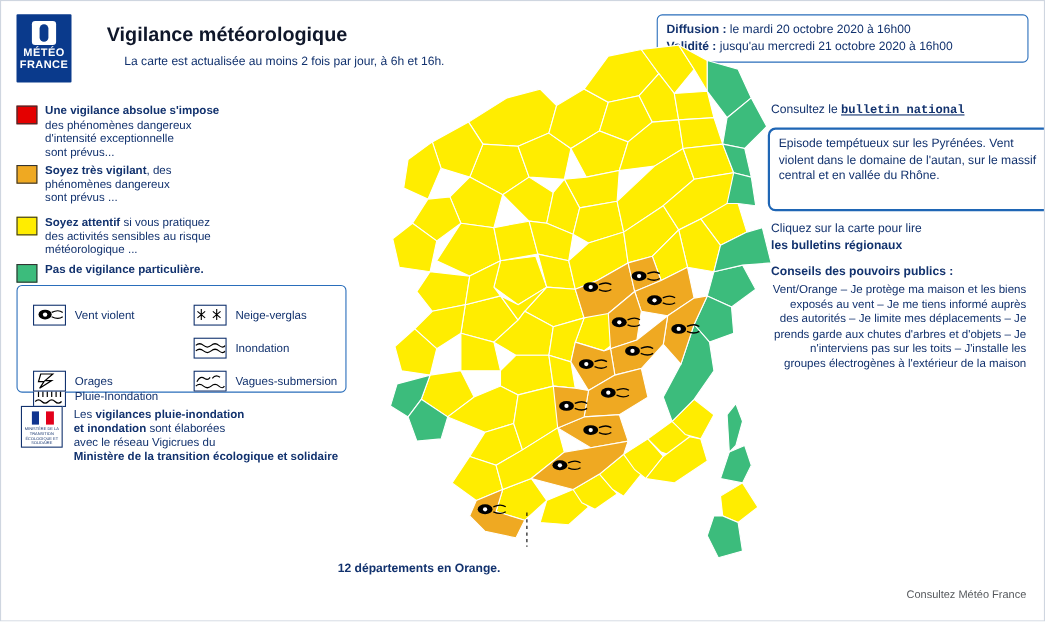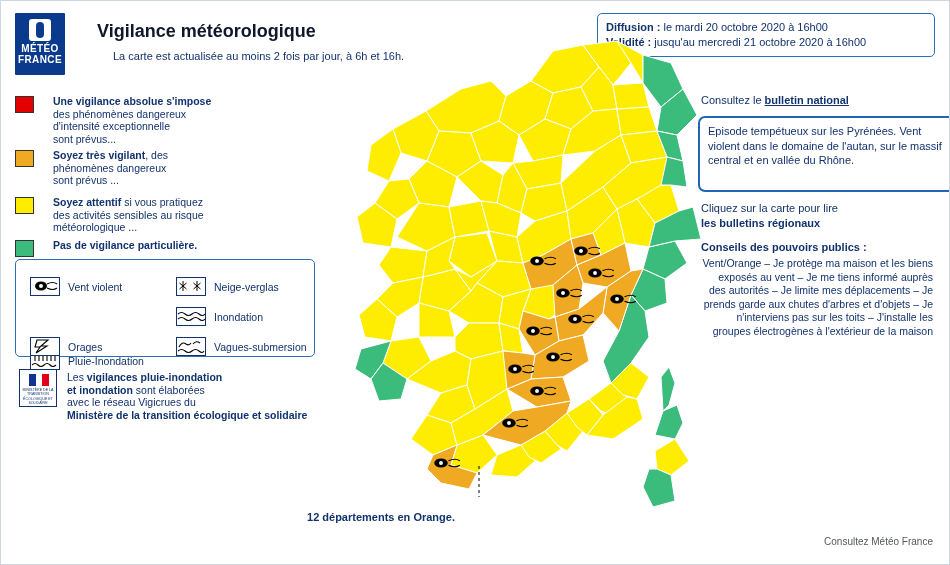--- a/index.html
+++ b/index.html
@@ -100,21 +100,21 @@
     width: 230px;
   }
   .lv .sw {
     position: absolute;
     left: 0;
     top: 1px;
     width: 17px;
     height: 15px;
     border: 1px solid #333;
   }
-  .lv .tx { margin-left: 38px; line-height: 12.5px; }
+  .lv .tx { margin-left: 26px; line-height: 12.5px; }
   .lv .hd { font-weight: bold; }
   #lv-red { top: 94px; }
   #lv-orange { top: 148px; }
   #lv-yellow { top: 195px; }
   #lv-green { top: 238px; }
 
   
   #picto-box {
     position: absolute;
     left: 14px;
@@ -184,20 +184,21 @@
     position: absolute;
     left: 700px;
     top: 93px;
     font-size: 11px;
     color: #12326e;
   }
   #consult .lnk {
     font-weight: bold;
     text-decoration: underline;
     cursor: pointer;
+    font-family: Liberation Mono, monospace;
   }
   #episode {
     position: absolute;
     left: 697px;
     top: 115px;
     width: 264px;
     height: 76px;
     border: 2px solid #1f66b5;
     border-radius: 7px;
     box-sizing: border-box;

